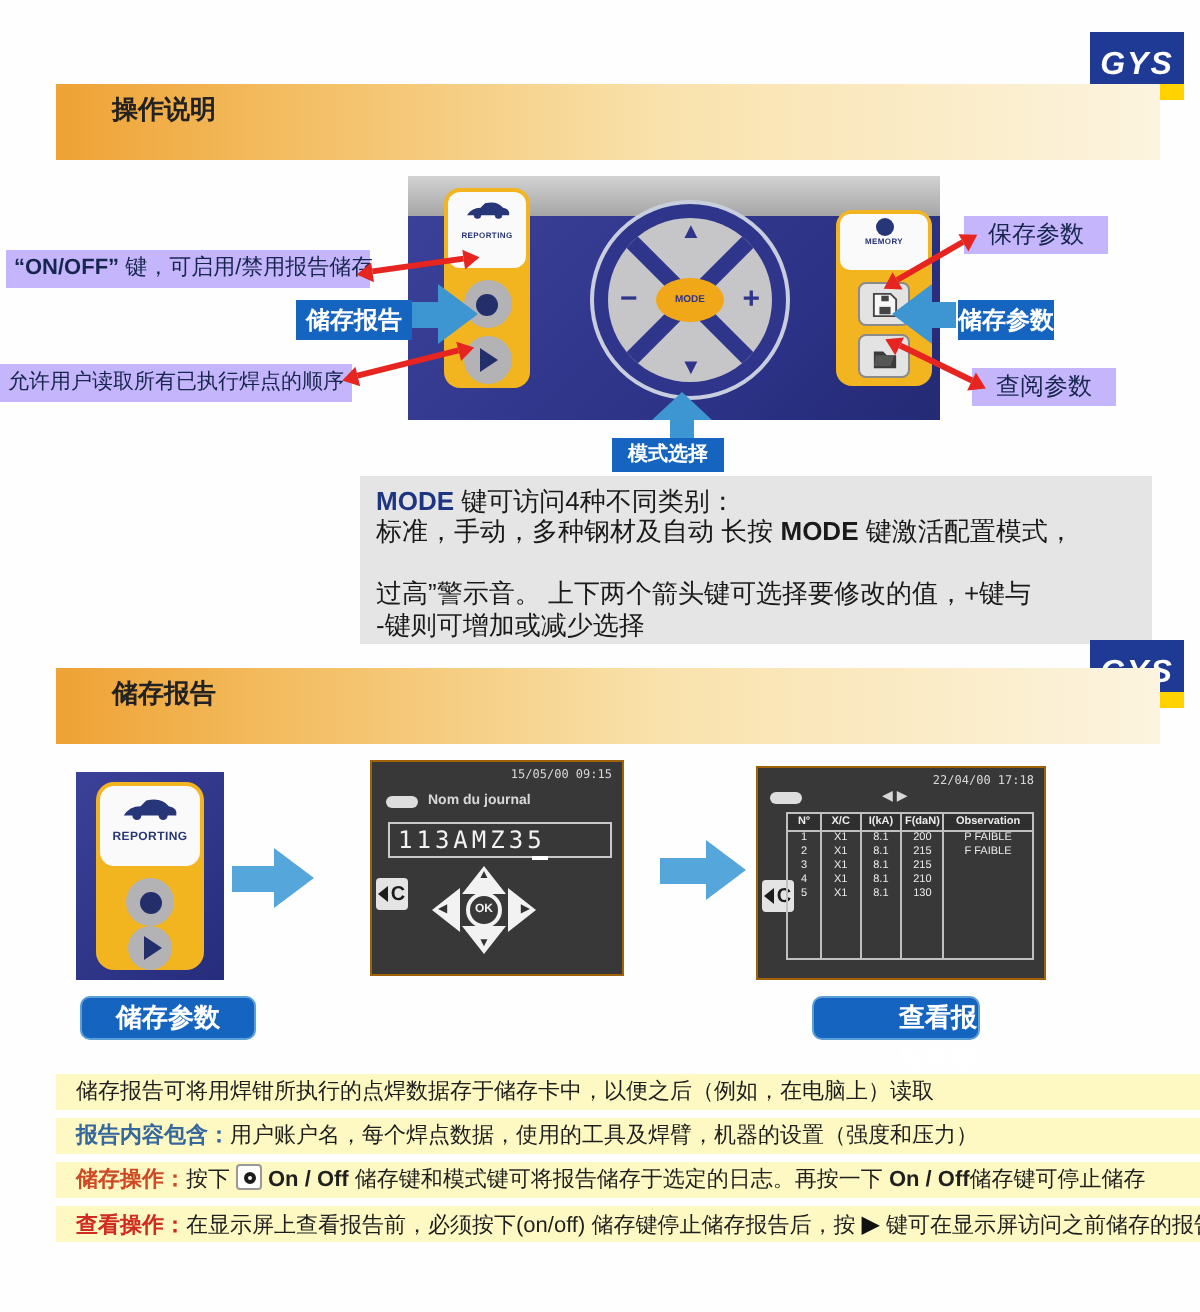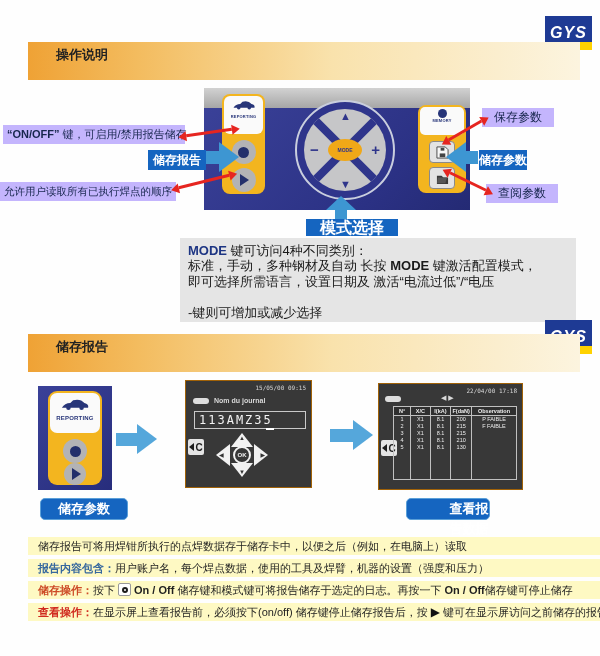--- a/index.html
+++ b/index.html
@@ -231,27 +231,27 @@
   </div>
   <div class="badge" style="left:479px; top:150px; width:48px; height:20px; line-height:20px;">储存参数</div>
 
   <div class="strip" style="left:486px; top:184px; width:72px; text-align:center; font-size:12px;">查阅参数</div>
   <div class="darrow" style="left:448px; top:180px; width:40px; transform:rotate(26deg);"></div>
 
   <div class="fat" style="left:326px; top:196px; width:30px; height:23px;">
     <span class="headU" style="left:0; top:0;"></span>
     <span class="stem" style="left:9px; top:14px; width:12px; height:9px;"></span>
   </div>
-  <div class="badge" style="left:306px; top:219px; width:92px; height:17px; line-height:17px; font-size:16px;text-align:center;">模式选择</div>
+  <div class="badge" style="left:306px; top:219px; width:56px; height:17px; line-height:17px; font-size:10px;text-align:center;">模式选择</div>
 
   <div class="para">
     <span class="navyb">MODE</span><span> 键可访问4种不同类别：</span><br>
     <span>标准，手动，多种钢材及自动 长按 </span><span class="navyb" style="color:#1a1a1a;">MODE</span><span> 键激活配置模式，</span><br>
-    <span>即可选择所需语言，设置日期及 激活“电流过低”/“电压</span><br>
     <br>
+    <span>过高”警示音。 上下两个箭头键可选择要修改的值，+键与</span><br>
     <span>-键则可增加或减少选择</span>
   </div>
 
   <div class="gyslogo" style="left:545px; top:320px;">
     <div class="blue">GYS</div>
     <div class="bar"></div>
   </div>
 
   <div class="hbar" style="top:334px;">储存报告</div>
 

